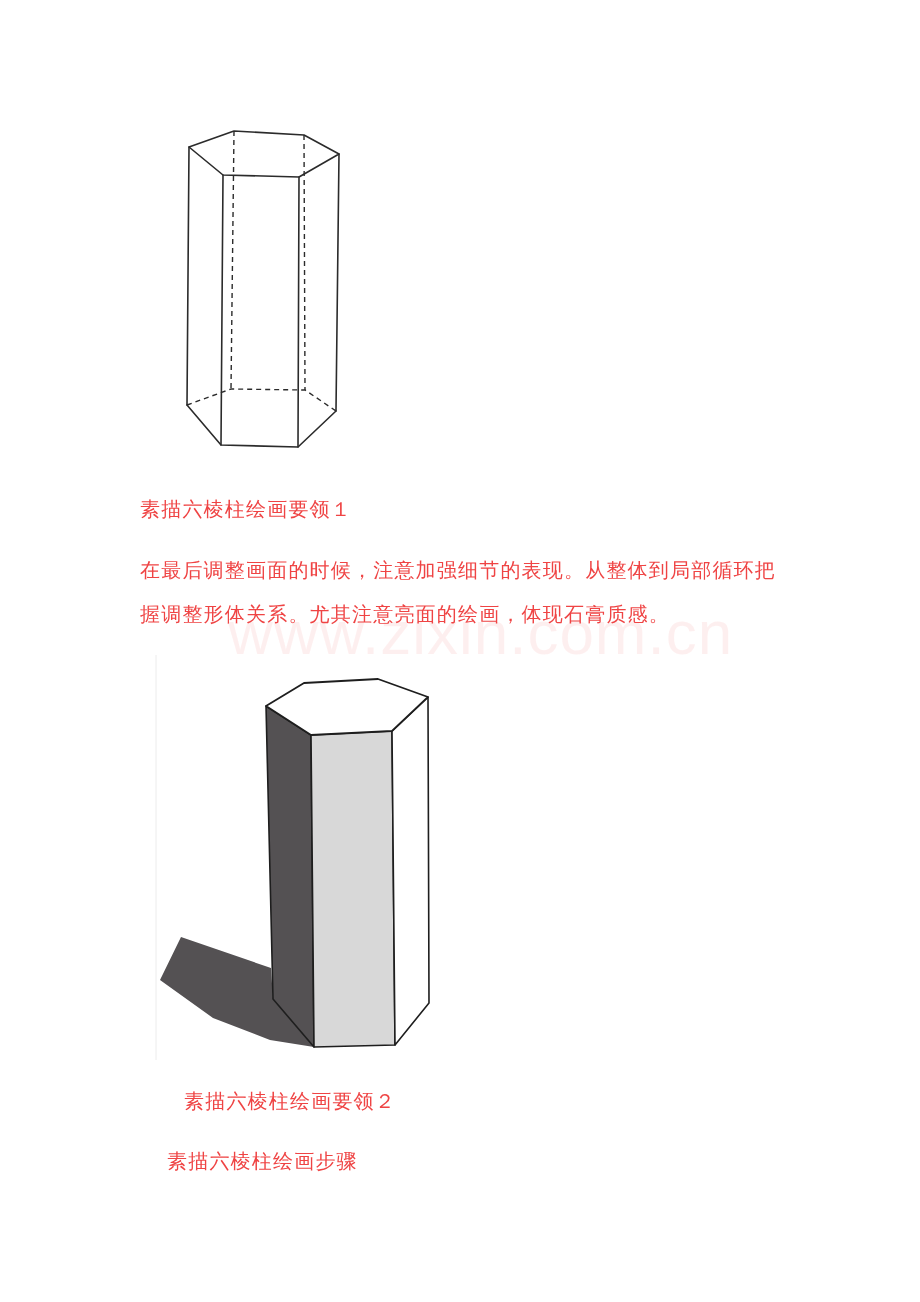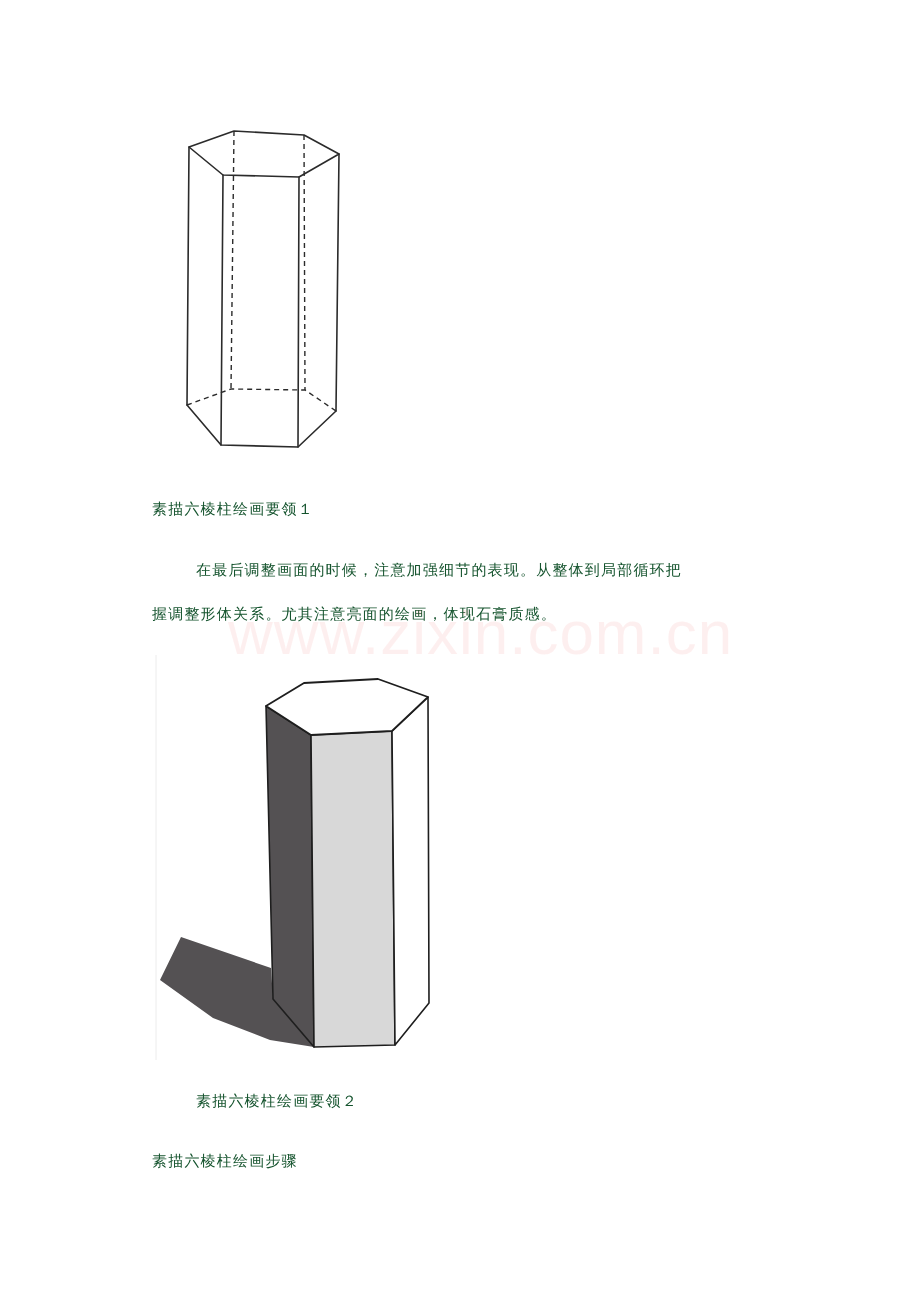--- a/index.html
+++ b/index.html
@@ -15,32 +15,32 @@
       font-family: "DejaVu Serif", "Liberation Serif", serif;
       color: #1a1a1a;
     }
     .figure {
       position: absolute;
       left: 0;
       top: 0;
     }
     .text {
       position: absolute;
-      left: 152px;
-      font-size: 15px;
+      left: 140px;
+      font-size: 20px;
       line-height: 22px;
       white-space: nowrap;
       letter-spacing: 1.2px;
-      color: #14532d;
+      color: #ef4444;
     }
     .caption-1 { top: 498px; }
-    .para-line-1 { top: 559px; margin-left: 44px; }
+    .para-line-1 { top: 559px; }
     .para-line-2 { top: 603px; }
     .caption-2 { top: 1090px; margin-left: 44px; }
-    .caption-3 { top: 1150px; }
+    .caption-3 { top: 1150px; margin-left: 27px; }
     .watermark {
       position: absolute;
       left: 228px;
       top: 598px;
       font-family: "Liberation Sans", "DejaVu Sans", sans-serif;
       font-size: 62px;
       line-height: 70px;
       color: #ef4444;
       opacity: 0.08;
       letter-spacing: 1px;

